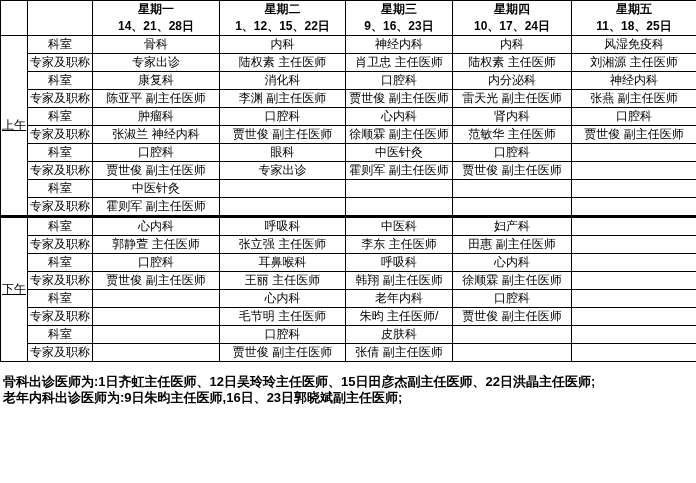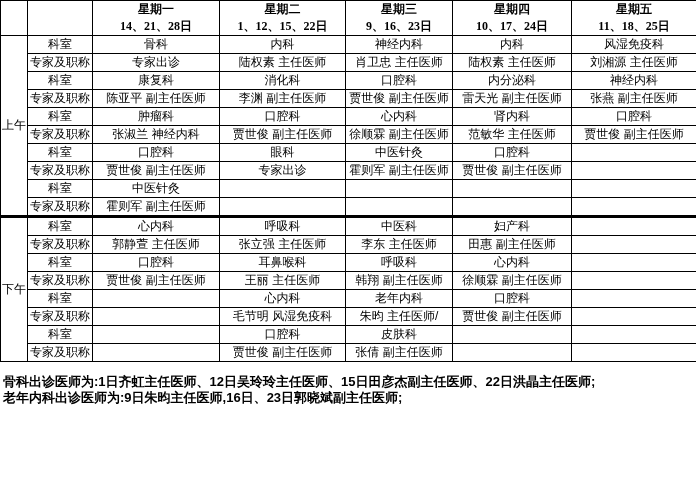--- a/index.html
+++ b/index.html
@@ -15,23 +15,23 @@
   table.schedule td{
     border:1px solid #000;
     padding:0;margin:0;
     text-align:center;vertical-align:middle;
     font-size:12px;line-height:13px;
     height:17px;
     overflow:hidden;white-space:nowrap;
   }
   thead td{font-weight:bold;font-size:13px;height:42px;}
   thead td .day-name{line-height:17px;}
-  thead td .day-dates{line-height:17px;font-family:Liberation Serif, serif;}
+  thead td .day-dates{line-height:17px;}
   td.corner-cell{border-top:none;border-left:none;border-bottom:none;}
-  td.period-cell{border-left:none;font-size:13px;}
+  td.period-cell{border-left:none;font-size:13px;text-decoration:underline;}
   tr.section-start td{border-top:3px solid #000;}
   td.row-label{font-size:12px;}
   .notes{
     position:absolute;top:374px;left:3px;width:690px;
     font-weight:bold;font-size:13px;line-height:15.5px;
     white-space:nowrap;
   }
   .gridlines{position:absolute;top:0;left:0;width:696px;height:483px;pointer-events:none;z-index:-1;}
   .gl{position:absolute;background:#d4d4d4;}
   .gl.h1{top:455px;left:430px;width:266px;height:1px;}
@@ -200,21 +200,21 @@
           <td class="row-label">科室</td>
           <td></td>
           <td>心内科</td>
           <td>老年内科</td>
           <td>口腔科</td>
           <td></td>
         </tr>
         <tr>
           <td class="row-label">专家及职称</td>
           <td></td>
-          <td>毛节明 风湿免疫科</td>
+          <td>毛节明 主任医师</td>
           <td>朱昀 主任医师/</td>
           <td>贾世俊 副主任医师</td>
           <td></td>
         </tr>
         <tr>
           <td class="row-label">科室</td>
           <td></td>
           <td>口腔科</td>
           <td>皮肤科</td>
           <td></td>

